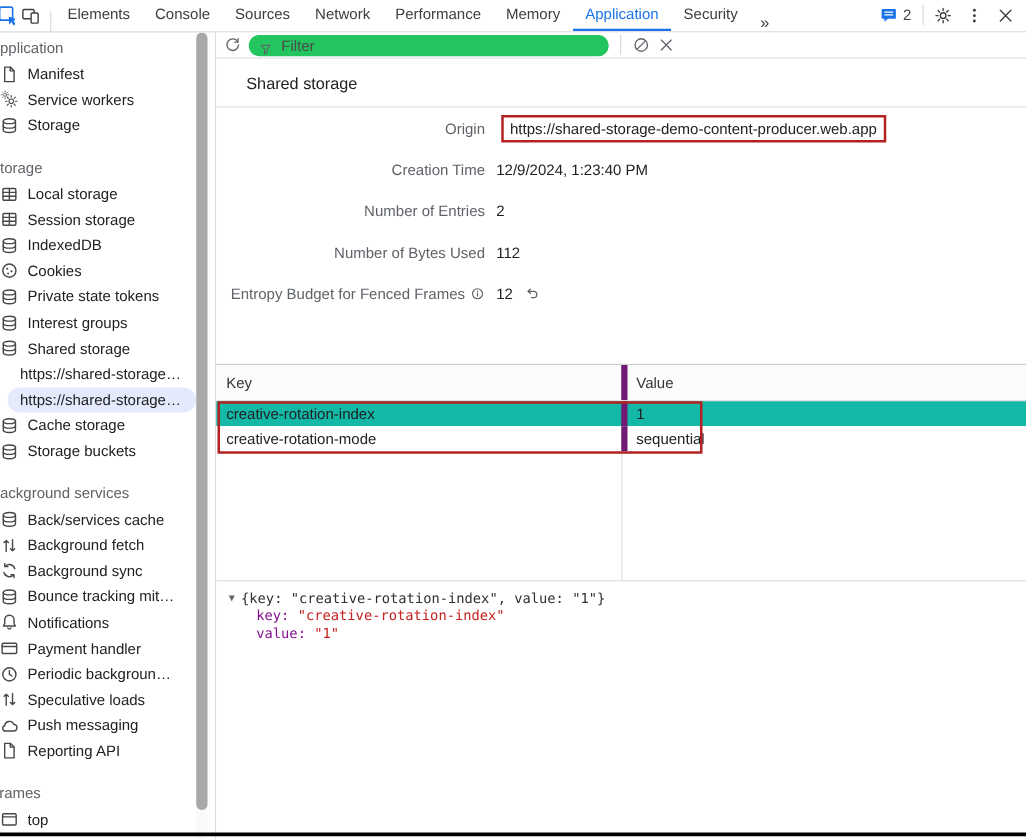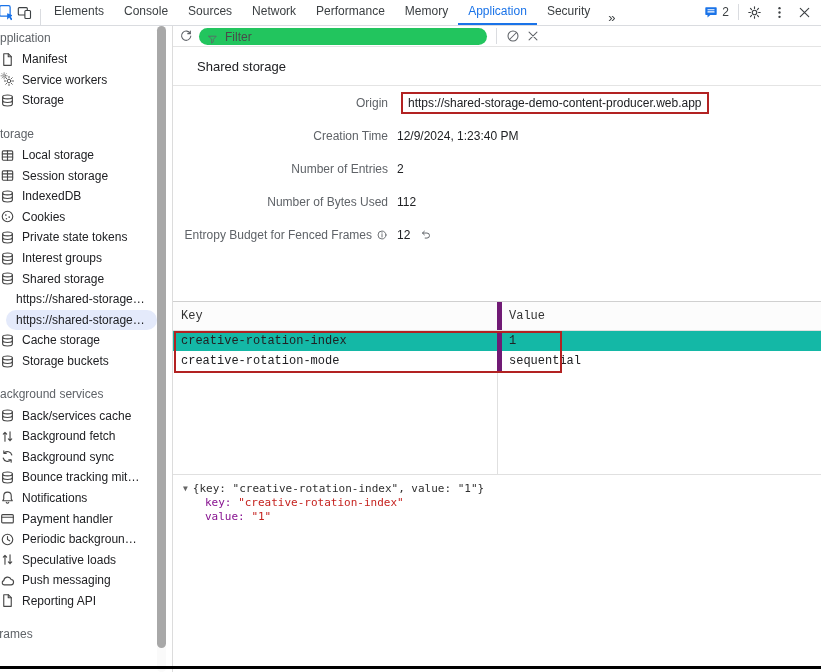--- a/index.html
+++ b/index.html
@@ -53,21 +53,21 @@
   .titlebar { height:39px; display:flex; align-items:center; padding-left:24px; border-bottom:1px solid #e4e4e4; font-size:13px; font-weight:500; color:#202124; }
   .report { padding-top:0; }
   .meta-row { height:33px; display:flex; align-items:center; }
   .meta-label { width:215px; flex:none; text-align:right; color:#5f6368; display:flex; justify-content:flex-end; align-items:center; gap:4px; }
   .meta-label svg { width:12px; height:12px; color:#5f6368; }
   .meta-value { margin-left:9px; color:#202124; display:flex; align-items:center; gap:9px; }
   .meta-value svg { width:13px; height:13px; color:#5f6368; cursor:pointer; }
   .annot { border:2px solid #b22222; padding:2px 5px 2px 5px; margin-left:4px; }
   .annot-inner { color:#202124; }
   
-  .grid { margin-top:50px; border-top:1px solid #d0d0d0; position:relative;font-family:Liberation Mono, monospace; }
+  .grid { margin-top:40px; border-top:1px solid #d0d0d0; position:relative; }
   .g-head { height:29px; display:flex; align-items:center; background:#fcfcfc; border-bottom:1px solid #e0e0e0; color:#333; }
   .g-row { height:20px; display:flex; align-items:center; }
   .g-row.r0 { background:#14b8a6; }
   .g-row.r1 { background:#fff; }
   .c-key { width:324px; flex:none; padding-left:8px; overflow:hidden; white-space:nowrap; }
   .c-val { flex:1; padding-left:7px; border-left:5px solid #701a75; align-self:stretch; display:flex; align-items:center; }
   .g-empty { height:104px; position:relative; border-bottom:1px solid #e0e0e0; }
   .g-empty .colline { position:absolute; left:324px; top:0; bottom:0; width:1px; background:#e0e0e0; }
   .rows-annot { position:absolute; left:1px; top:29px; width:388px; height:42px; border:2px solid #b22222; pointer-events:none; }
   
@@ -375,20 +375,26 @@
       <div class="item">
         <svg class="icon">
             <use href="#sym-file"></use>
           </svg>
         <span class="lbl">Reporting API</span>
       </div>
     </div>
 
     <div class="sec">
       <div class="sec-title">Frames</div>
+      <div class="item">
+        <svg class="icon">
+            <use href="#sym-frame"></use>
+          </svg>
+        <span class="lbl">top</span>
+      </div>
     </div>
 
     <div class="scrolltrack">
       <div class="scrollthumb"></div>
     </div>
   </div>
 
   <div class="main">
 
     <div class="toolbar">

